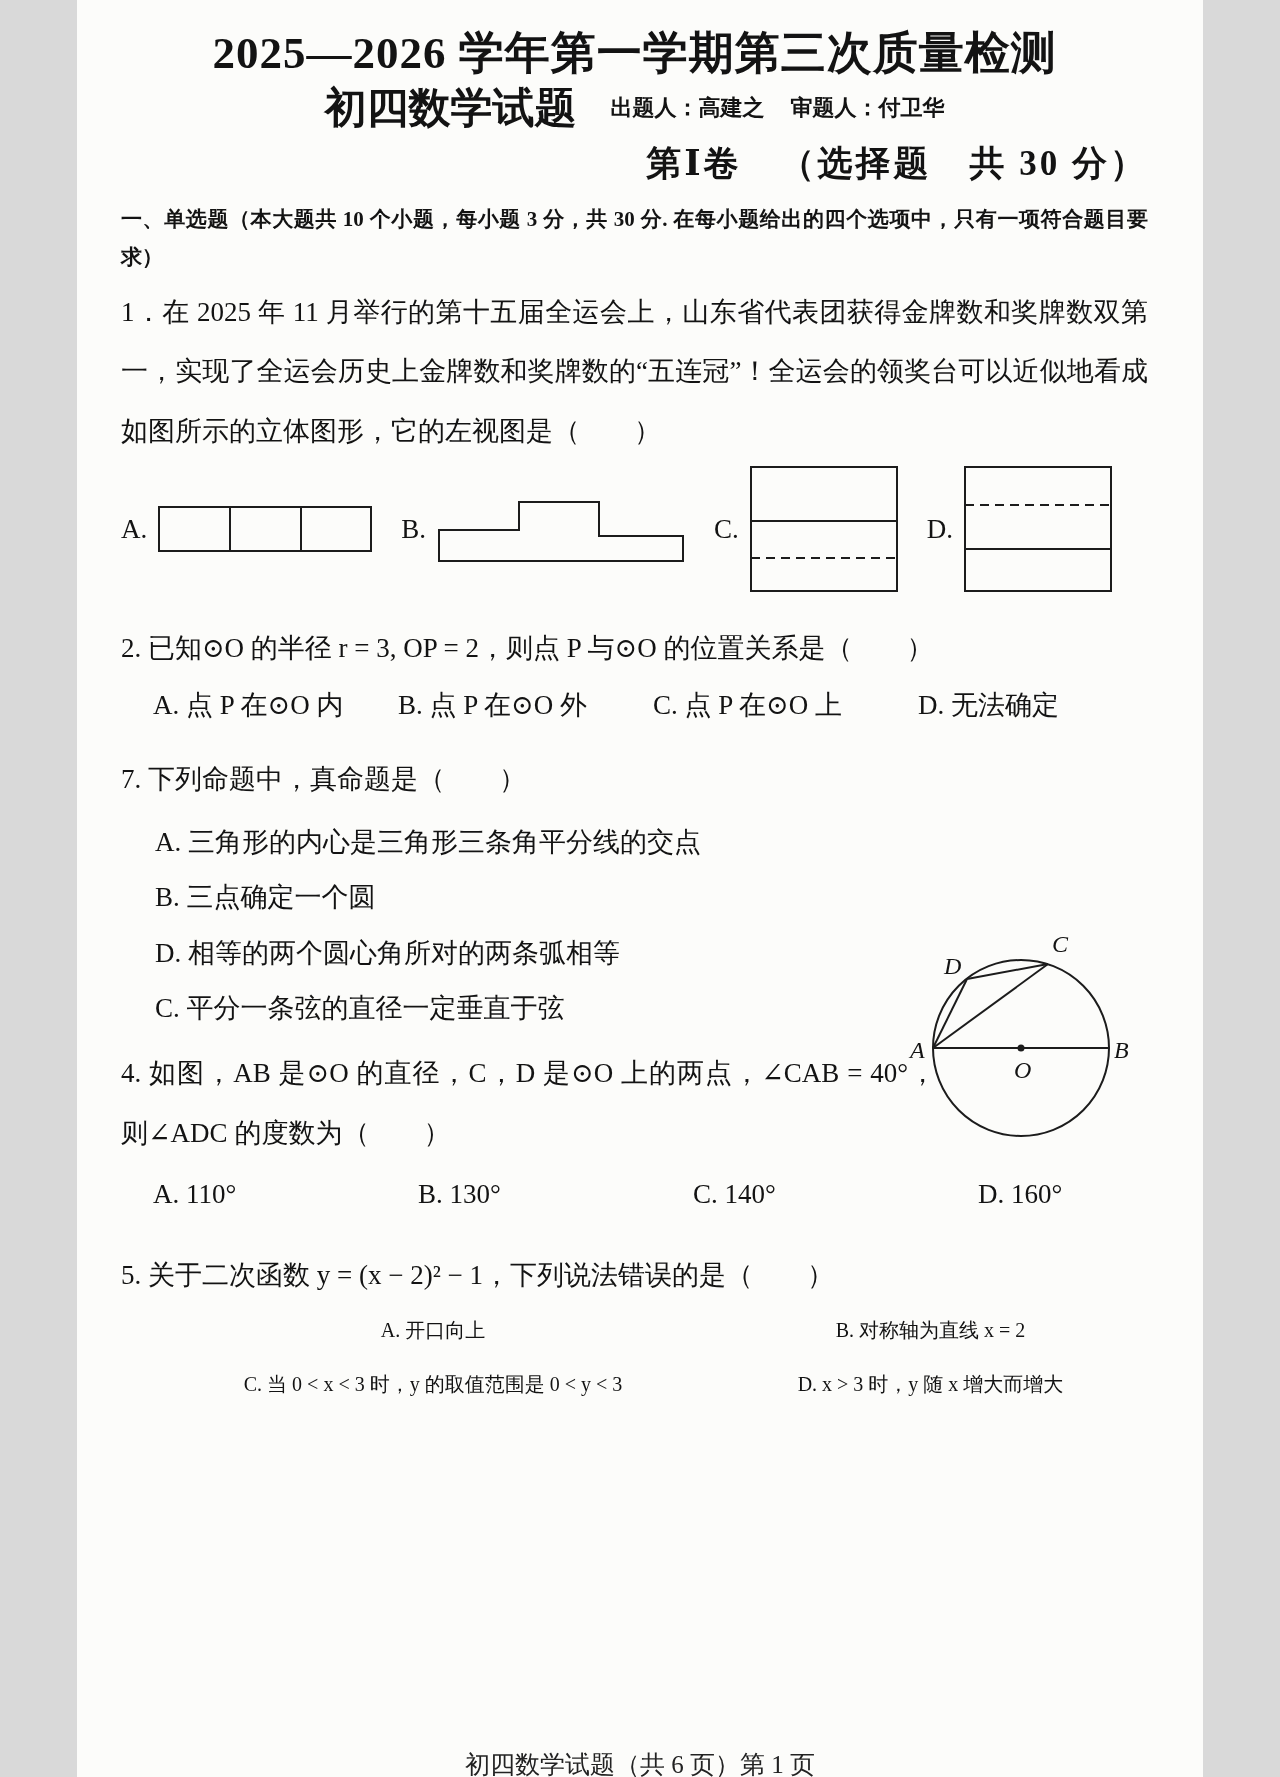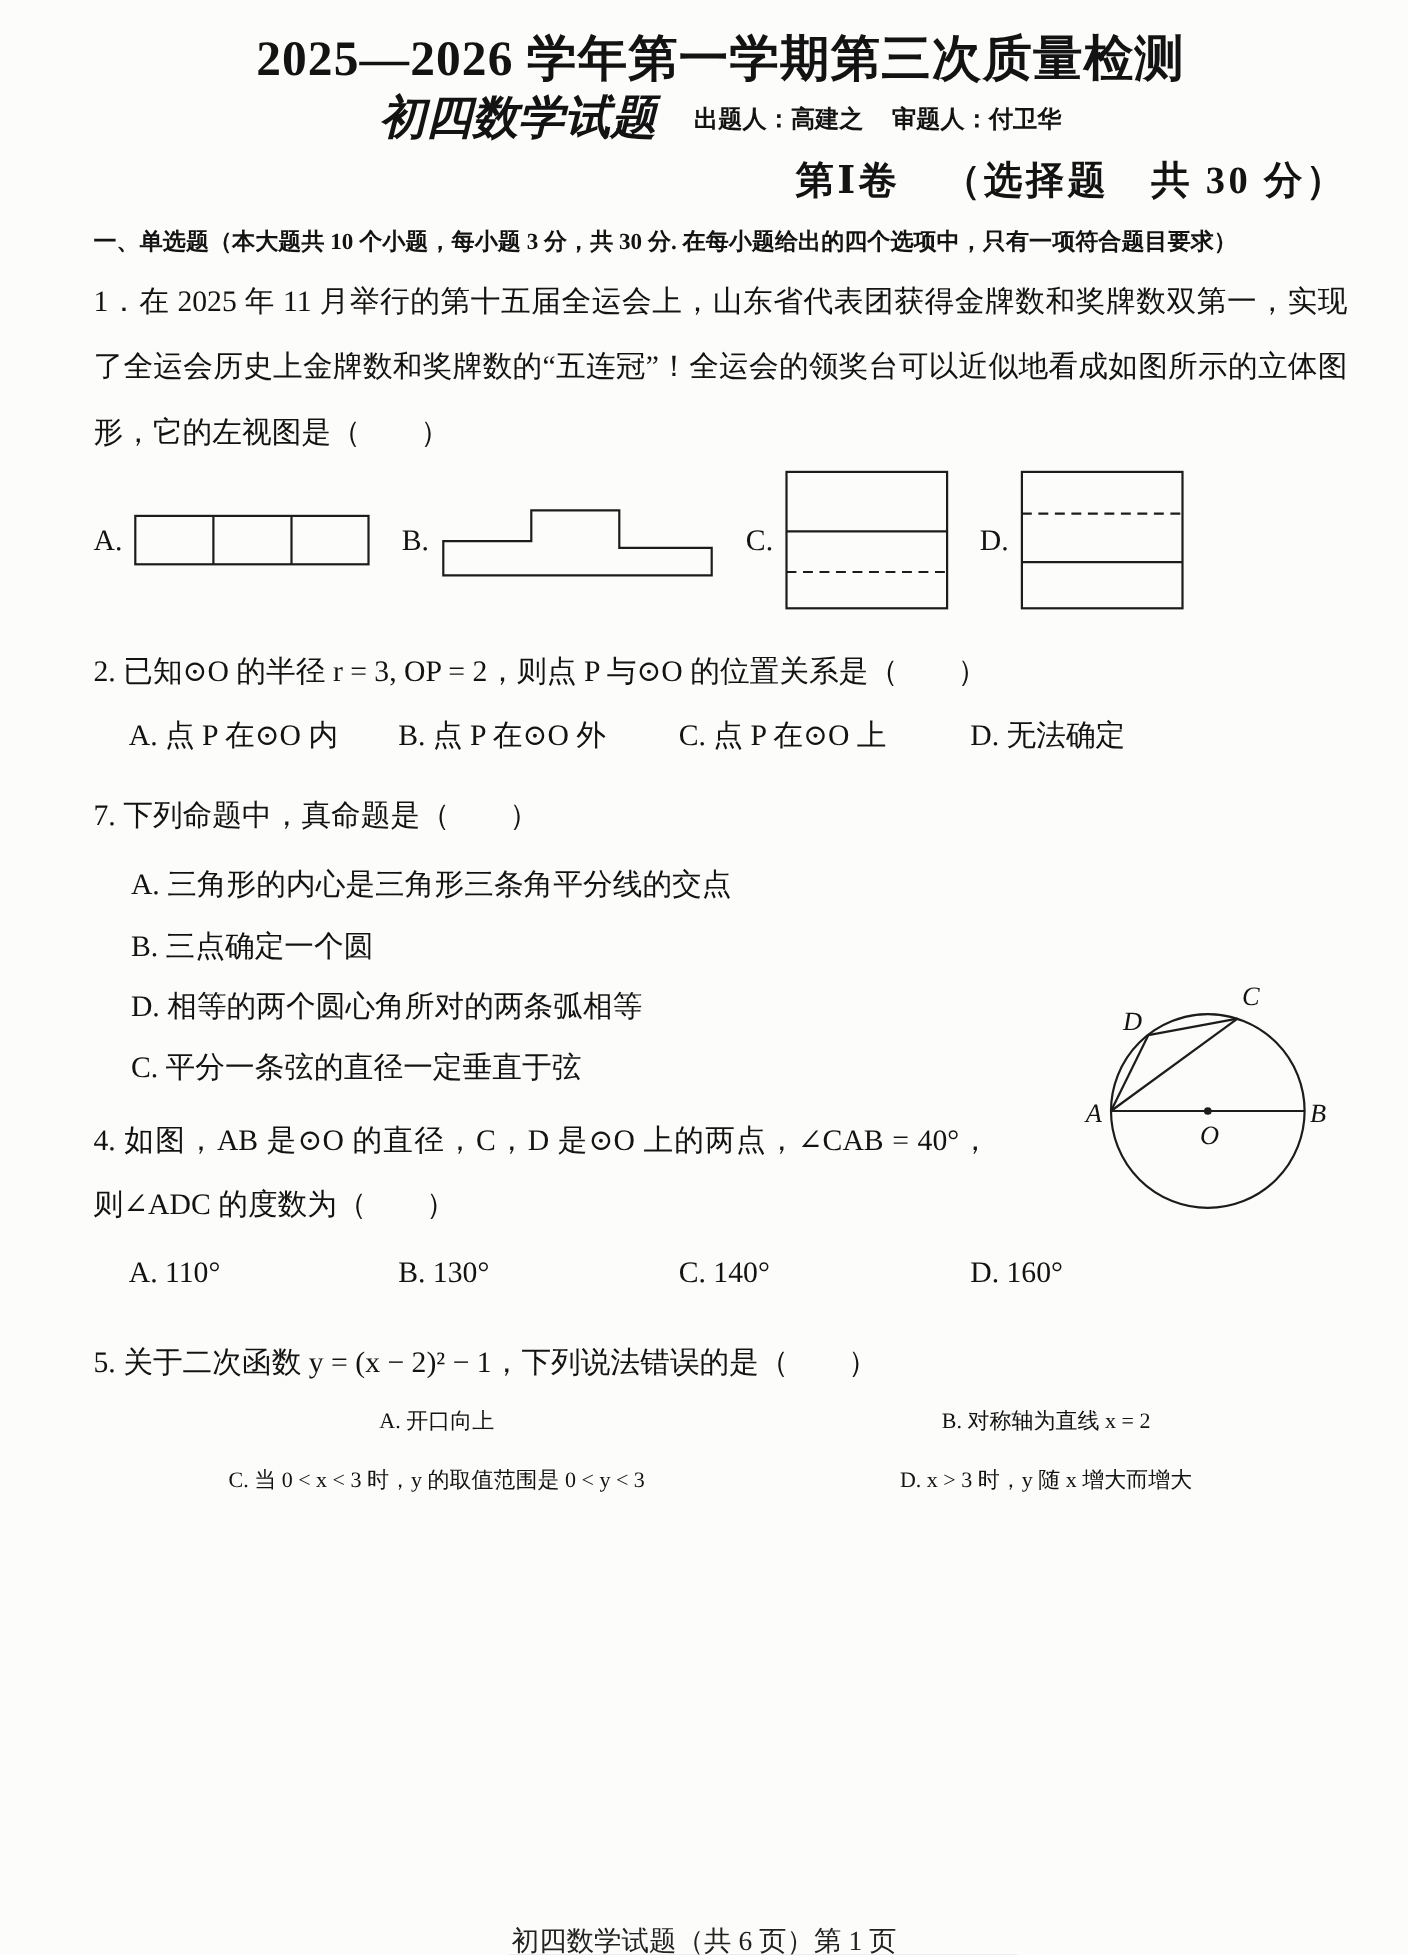--- a/index.html
+++ b/index.html
@@ -1,41 +1,41 @@
 <!DOCTYPE html>
 <html><head>
 <meta charset="utf-8">
 <style>
   * { margin:0; padding:0; box-sizing:border-box; }
   html,body { background:#d9d9d9; }
   body { font-family:"Liberation Serif","DejaVu Serif",serif; }
   .page {
-    width:1280px; height:1777px; margin:0 auto; position:relative;
-    background:#fcfcfa; color:#131313; padding:26px 55px 0 85px;
+    width:1126px; height:1777px; margin:0 auto; position:relative;
+    background:#fcfcfa; color:#131313; padding:26px 55px 0 44px;
     overflow:hidden;
   }
   .title1 { font-size:45px; font-weight:bold; text-align:center; letter-spacing:1px; line-height:1.2; }
   .title2-row { display:flex; justify-content:center; align-items:flex-end; gap:34px; margin-top:4px; }
-  .title2 { font-size:42px; font-weight:bold; line-height:1.15;font-style:italic; }
+  .title2 { font-size:42px; font-weight:bold; line-height:1.15; }
   .credits { display:flex; gap:26px; font-size:22px; font-weight:bold; padding-bottom:9px; }
   .volume { font-size:35px; font-weight:bold; text-align:right; margin-top:8px; letter-spacing:3px; }
   .section-head { font-size:21px; font-weight:bold; line-height:1.8; margin-top:14px; text-align:justify; }
   .q-text { font-size:27px; line-height:2.2; text-align:justify; }
   .q1 { margin-top:6px; }
   .q1-figure { margin-top:2px; margin-left:28px; height:196px; }
   .q1-options { display:flex; align-items:center; gap:28px; margin-top:4px; }
   .opt { display:flex; align-items:center; gap:10px; }
   .opt-label { font-size:27px; }
   .q2 { margin-top:26px; }
   .opt-grid4 { display:grid; grid-template-columns:245px 255px 265px auto; font-size:27px; margin:6px 0 0 32px; line-height:1.6; }
   .q34-wrap { position:relative; margin-top:22px; }
   .q3-options { font-size:27px; line-height:2.05; margin:6px 0 0 34px; }
   .q3-options div { white-space:nowrap; }
   .q4 { margin-top:8px; max-width:815px; }
-  .q4-opts { margin-top:10px; }
+  .q4-opts { margin-top:10px;gap:20px; }
   .circle-fig { position:absolute; right:12px; top:178px; }
   .q5 { margin-top:30px; }
   .q5-options { display:grid; grid-template-columns:560px auto; row-gap:22px; font-size:20px; margin:8px 0 0 32px; line-height:1.6;text-align:center; }
   .footer { position:absolute; left:0; right:0; top:1748px; text-align:center; font-size:25px; color:#222; }
   svg text { font-family:"Liberation Serif","DejaVu Serif",serif; fill:#131313; }
   svg .cap { font-weight:bold; }
 </style>
 </head>
 <body>
 

